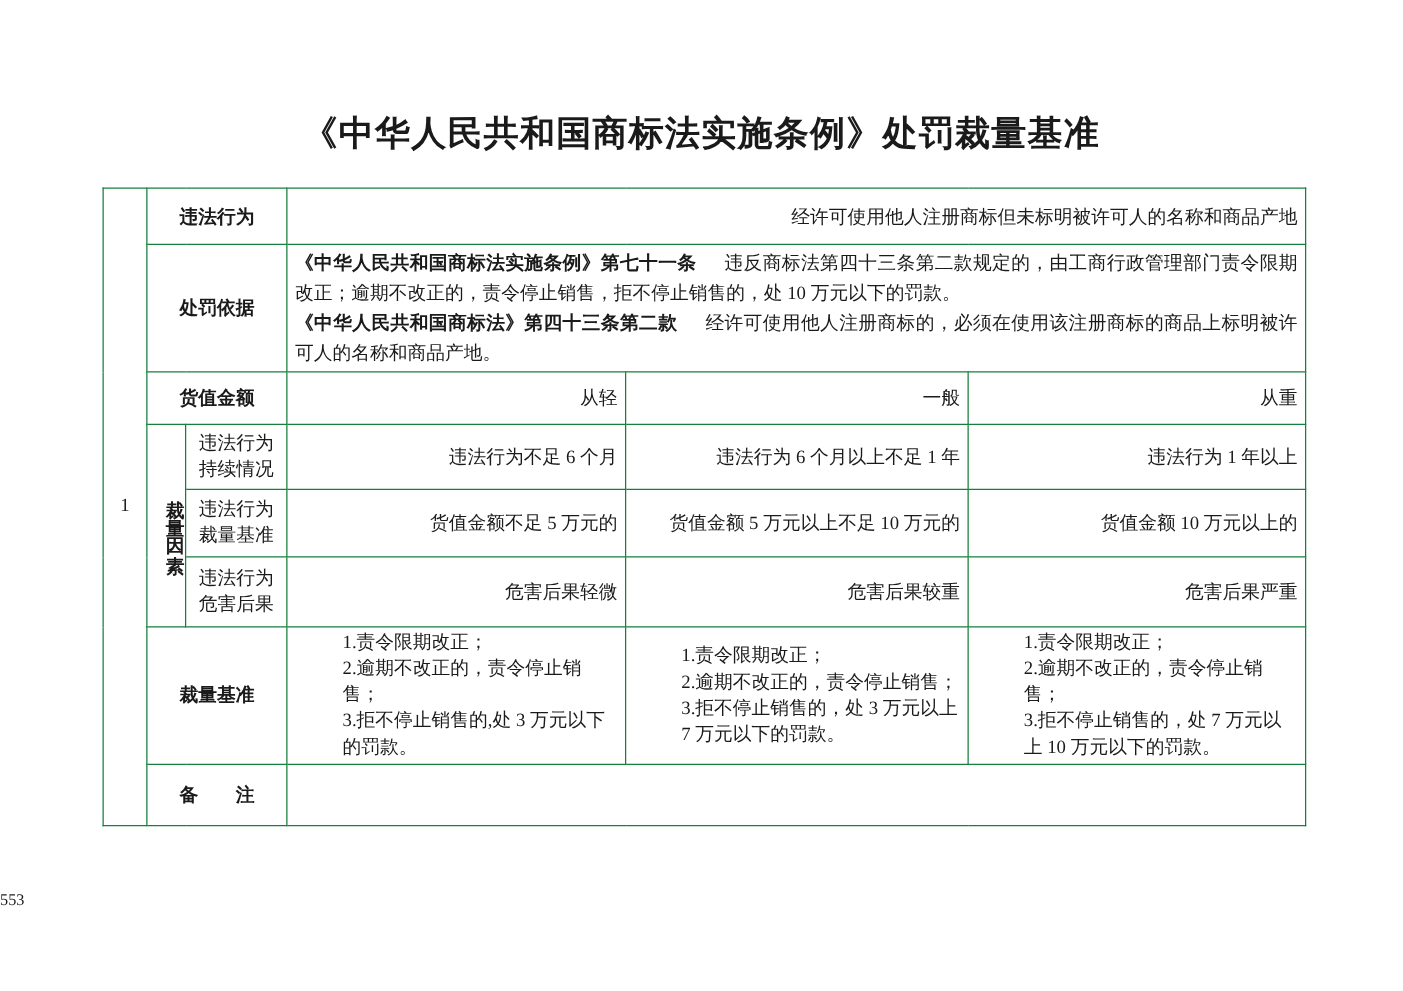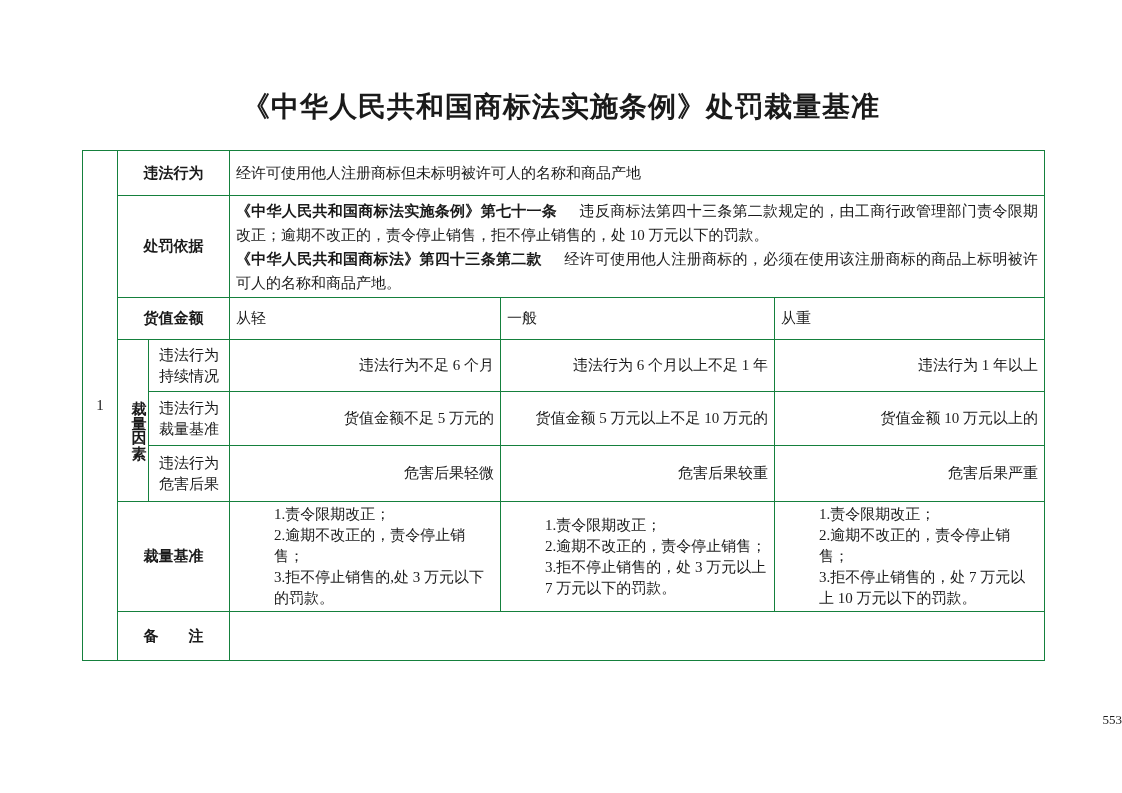--- a/index.html
+++ b/index.html
@@ -52,21 +52,21 @@
     padding: 0;
     font-size: 15px;
   }
   td.lbl {
     font-weight: bold;
     text-align: center;
     padding: 2px 4px;
     font-family: "Liberation Sans", sans-serif;
     font-size: 15px;
   }
-  td.center-cell { text-align: left; }
+  td.center-cell { text-align: right; }
   td.basis-text {
     text-align: justify;
     line-height: 24px;
     padding: 4px 10px 4px 10px;
     margin-left: 48px;
   }
   .law-item { text-align: justify; }
   .cite {
     font-weight: bold;
     font-family: "Liberation Sans", sans-serif;
@@ -97,21 +97,21 @@
     line-height: 21px;
     padding: 4px 8px;
     vertical-align: middle;
   }
   .bline { display: block; margin-left: 38px; }
   .page-num {
     position: absolute;
     top: 712px;
     left: 0;
     width: 100%;
-    text-align: right;
+    text-align: left;
     font-size: 13px;
   }
 </style>
 </head>
 <body>
 
 <div class="page">
 
   <h1 class="doc-title">《中华人民共和国商标法实施条例》处罚裁量基准</h1>
 

